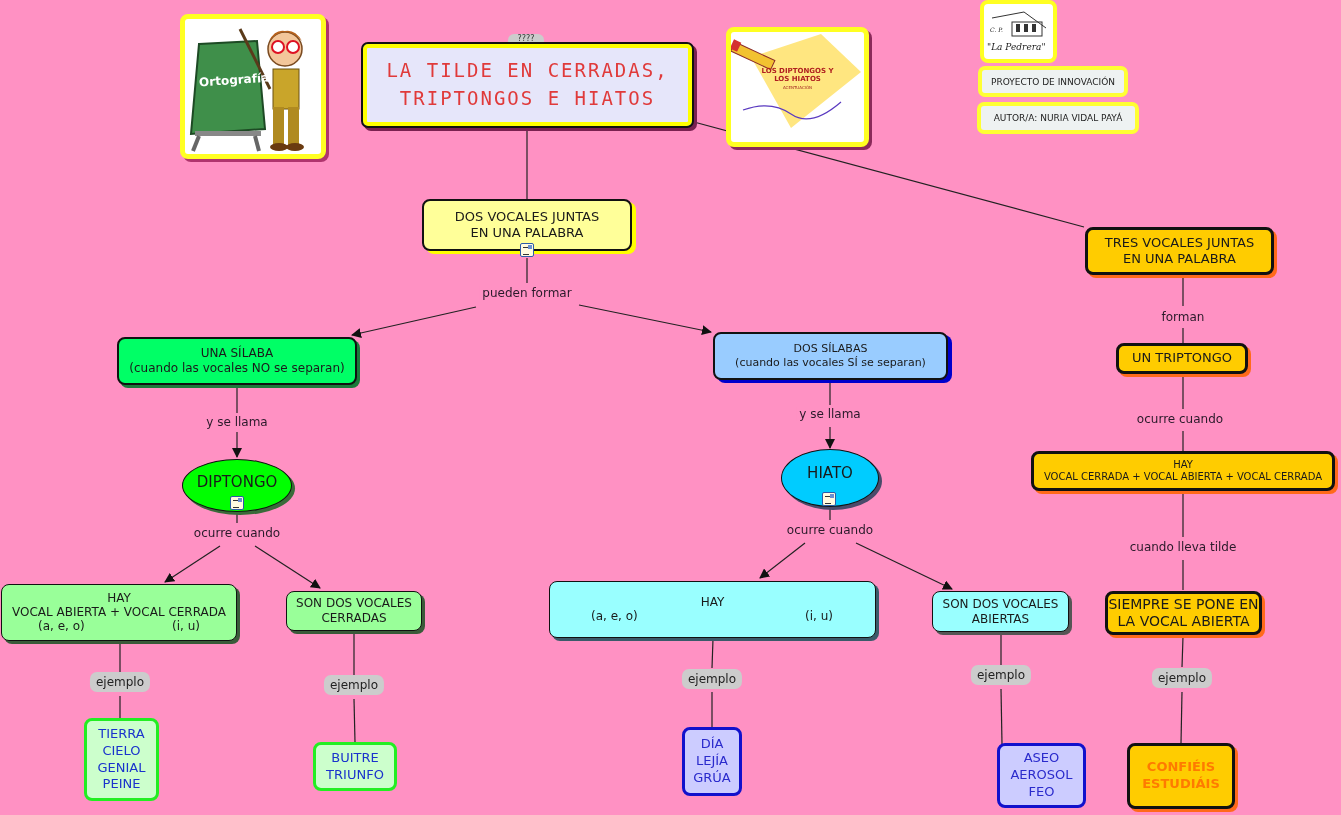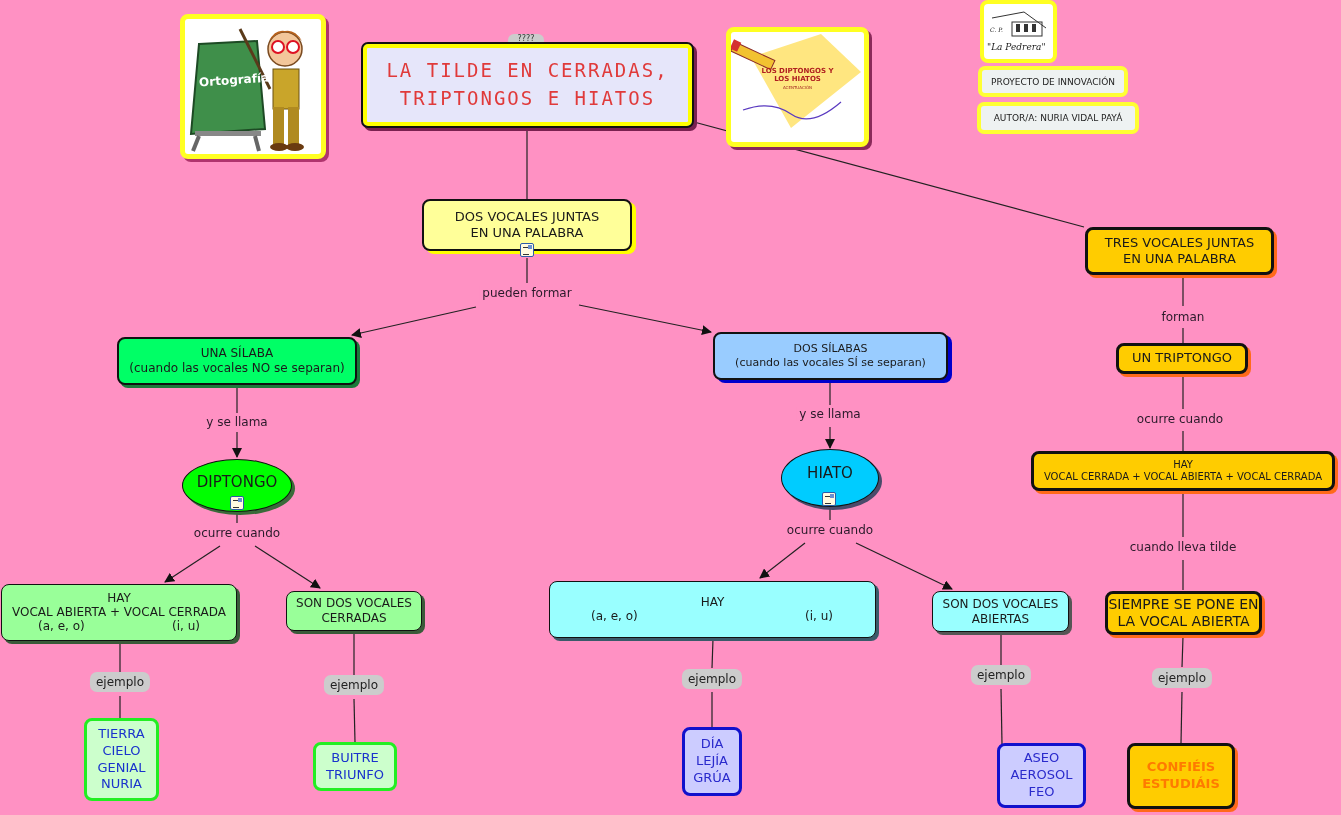--- a/index.html
+++ b/index.html
@@ -215,21 +215,21 @@
 <div class="pill" style="left:120px;top:672px;">ejemplo</div>
 <div class="pill" style="left:354px;top:675px;">ejemplo</div>
 <div class="pill" style="left:712px;top:669px;">ejemplo</div>
 <div class="pill" style="left:1001px;top:665px;">ejemplo</div>
 <div class="pill" style="left:1182px;top:668px;">ejemplo</div>
 
 <div class="node" style="left:84px;top:718px;width:75px;height:83px;border:3px solid #22ee22;background:#ccffcc;color:#1a33cc;font-size:13px;line-height:1.3;">
   <span>TIERRA</span>
   <span>CIELO</span>
   <span>GENIAL</span>
-  <span>NURIA</span>
+  <span>PEINE</span>
 </div>
 <div class="node" style="left:313px;top:742px;width:84px;height:49px;border:3px solid #22ee22;background:#ccffcc;color:#1a33cc;font-size:13px;line-height:1.3;">
   <span>BUITRE</span>
   <span>TRIUNFO</span>
 </div>
 <div class="node" style="left:682px;top:727px;width:60px;height:69px;border:3px solid #1111cc;background:#ccccff;color:#2a2acc;font-size:13px;line-height:1.3;">
   <span>DÍA</span>
   <span>LEJÍA</span>
   <span>GRÚA</span>
 </div>

